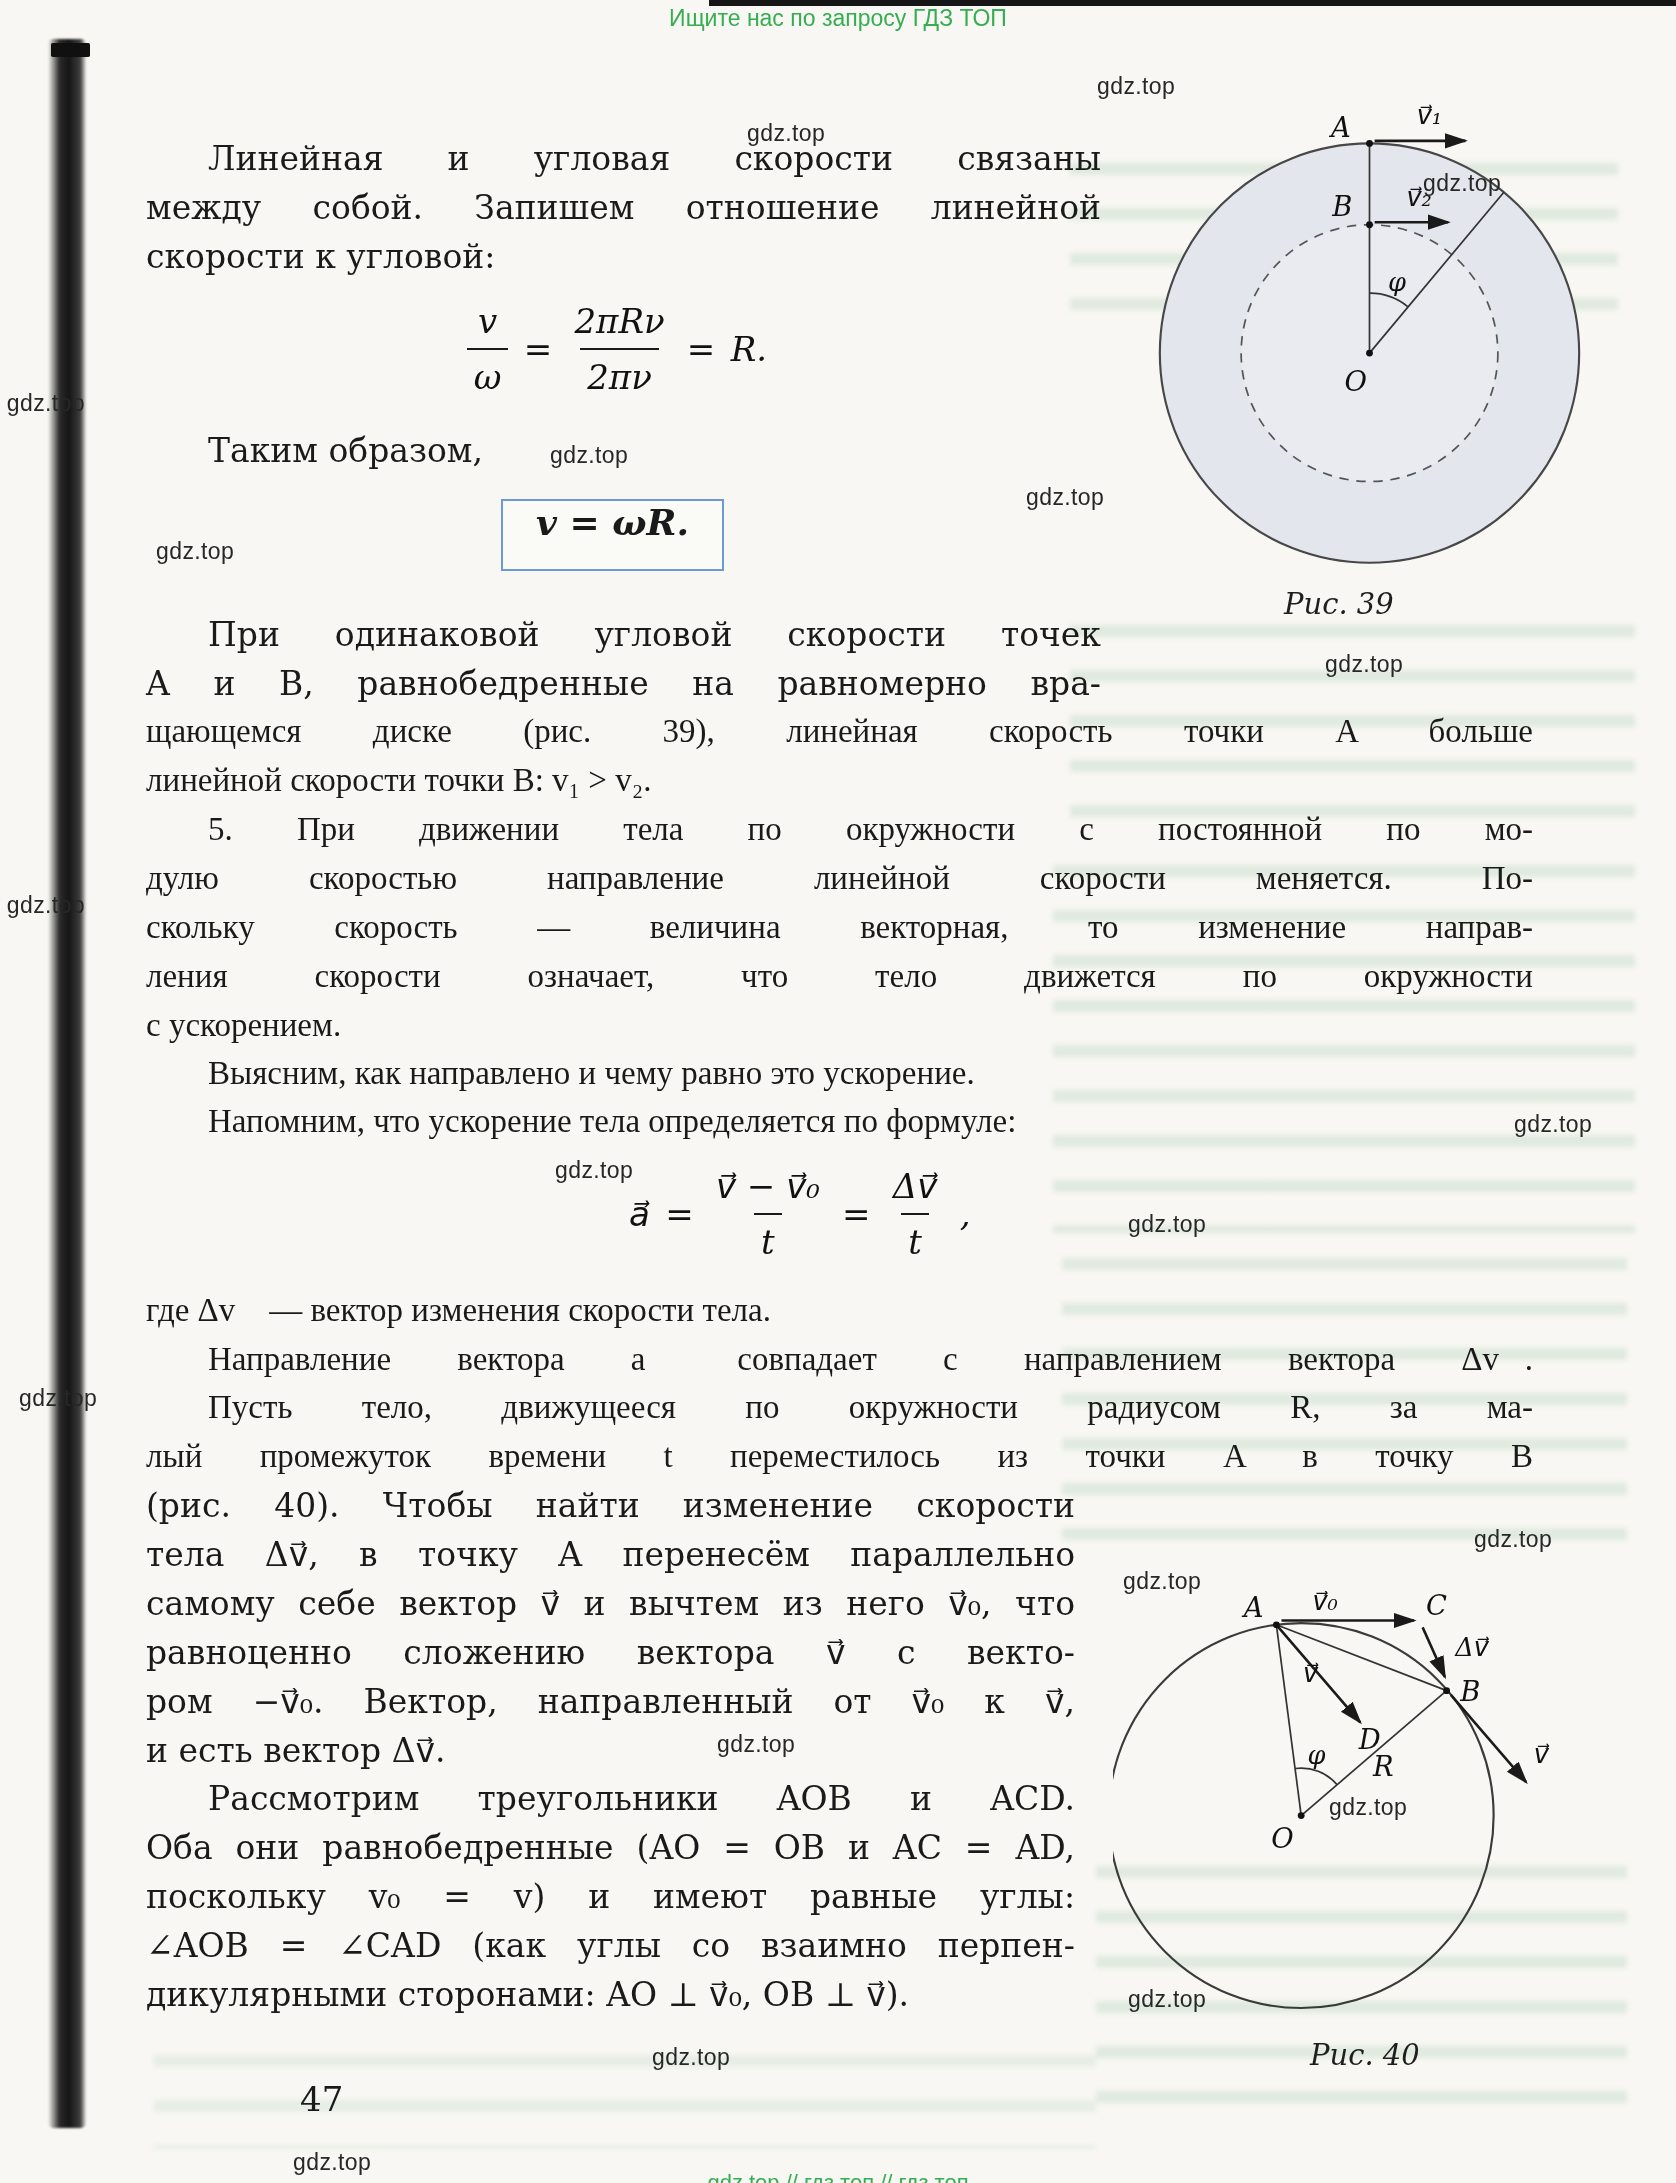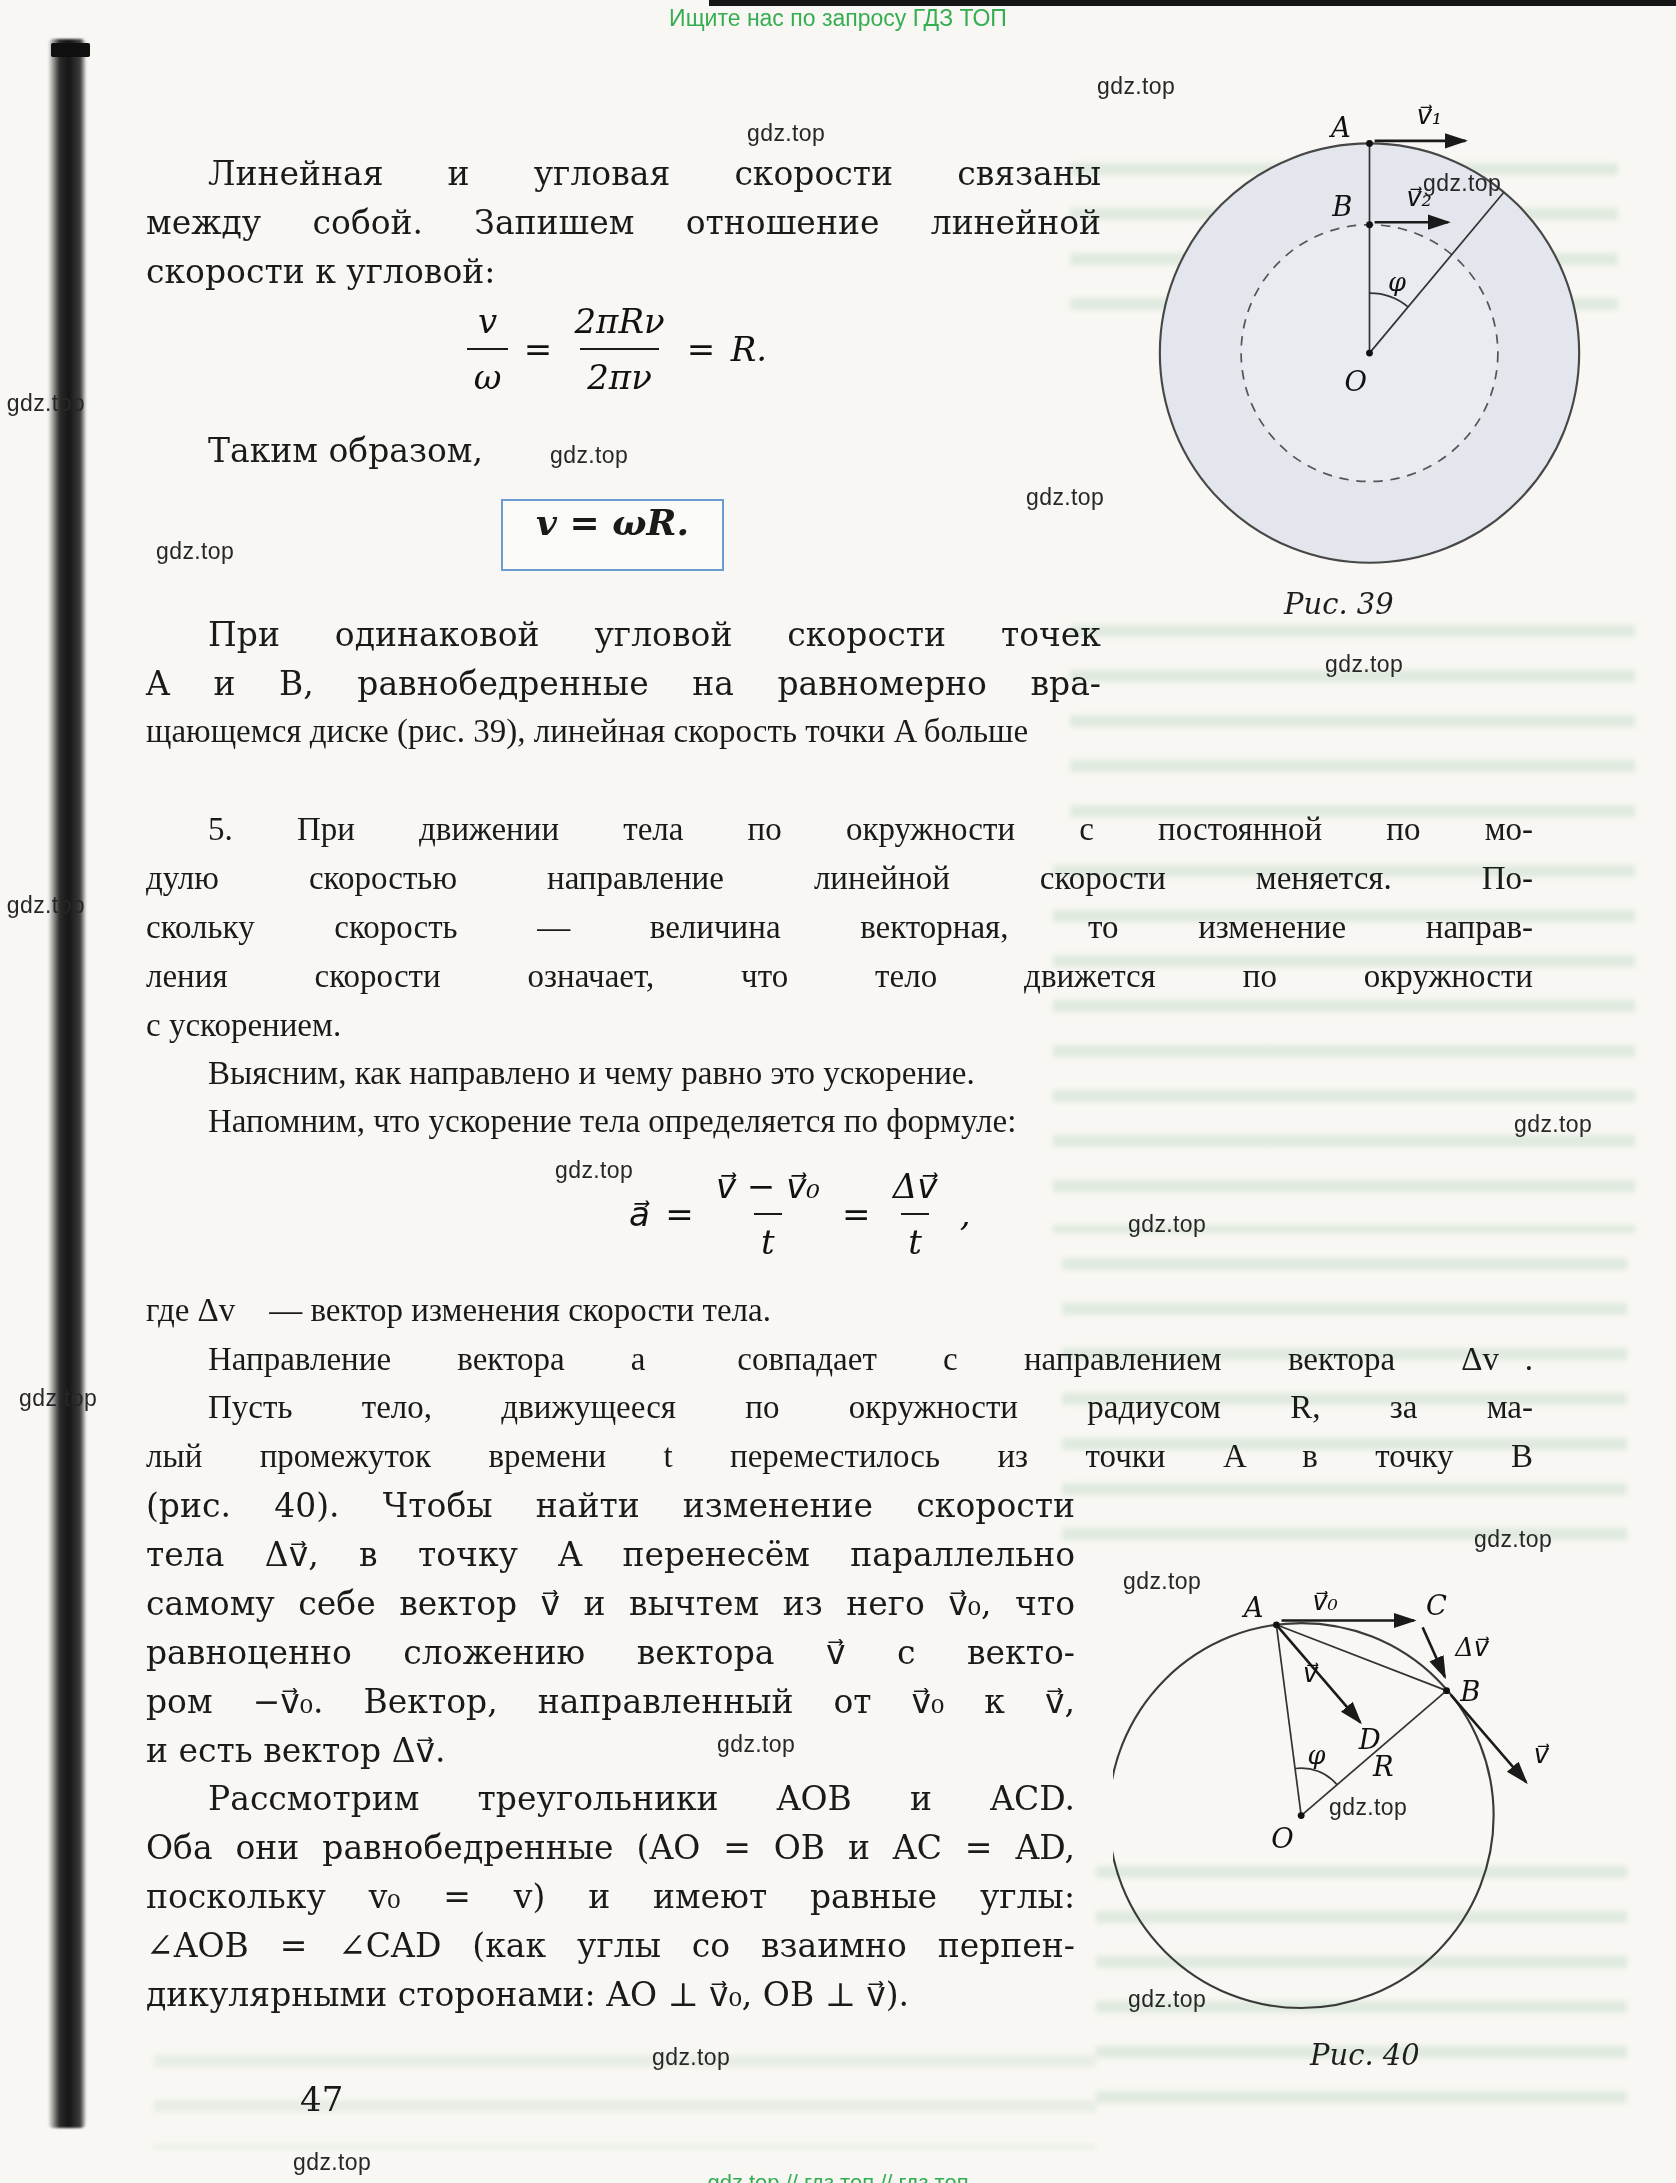--- a/index.html
+++ b/index.html
@@ -80,21 +80,21 @@
   <span class="wm" style="left:1128px;top:1211px">gdz.top</span>
   <span class="wm" style="left:19px;top:1385px">gdz.top</span>
   <span class="wm" style="left:1474px;top:1526px">gdz.top</span>
   <span class="wm" style="left:1123px;top:1568px">gdz.top</span>
   <span class="wm" style="left:717px;top:1731px">gdz.top</span>
   <span class="wm" style="left:1329px;top:1794px">gdz.top</span>
   <span class="wm" style="left:1128px;top:1986px">gdz.top</span>
   <span class="wm" style="left:652px;top:2044px">gdz.top</span>
   <span class="wm" style="left:293px;top:2149px">gdz.top</span>
 
-  <div class="para indent w-narrow" style="left:146px;top:149px">
+  <div class="para indent w-narrow" style="left:146px;top:134px">
       <div class="line">Линейная и угловая скорости связаны</div>
       <div class="line">между собой. Запишем отношение линейной</div>
       <div class="line">скорости к угловой:</div>
     </div>
 
   <div class="formula" style="left:467px;top:301px">
     <span class="frac">
         <span class="num">v</span>
         <span class="den">ω</span>
       </span>
@@ -114,20 +114,21 @@
   <div class="vbox">
       <span>v = ωR.</span>
     </div>
 
   <div class="para indent cont w-narrow" style="left:146px;top:610px">
       <div class="line">При одинаковой угловой скорости точек</div>
       <div class="line">A и B, равнобедренные на равномерно вра-</div>
     </div>
   <div class="para w-full" style="left:146px;top:707px">
       <div class="line">щающемся диске (рис. 39), линейная скорость точки A больше</div>
+      <div class="line">линейной скорости точки B: v₁ &gt; v₂.</div>
     </div>
   <div class="para indent w-full" style="left:146px;top:805px">
       <div class="line">5. При движении тела по окружности с постоянной по мо-</div>
       <div class="line">дулю скоростью направление линейной скорости меняется. По-</div>
       <div class="line">скольку скорость — величина векторная, то изменение направ-</div>
       <div class="line">ления скорости означает, что тело движется по окружности</div>
       <div class="line">с ускорением.</div>
     </div>
   <div class="para indent w-full" style="left:146px;top:1049px">
       <div class="line">Выясним, как направлено и чему равно это ускорение.</div>

